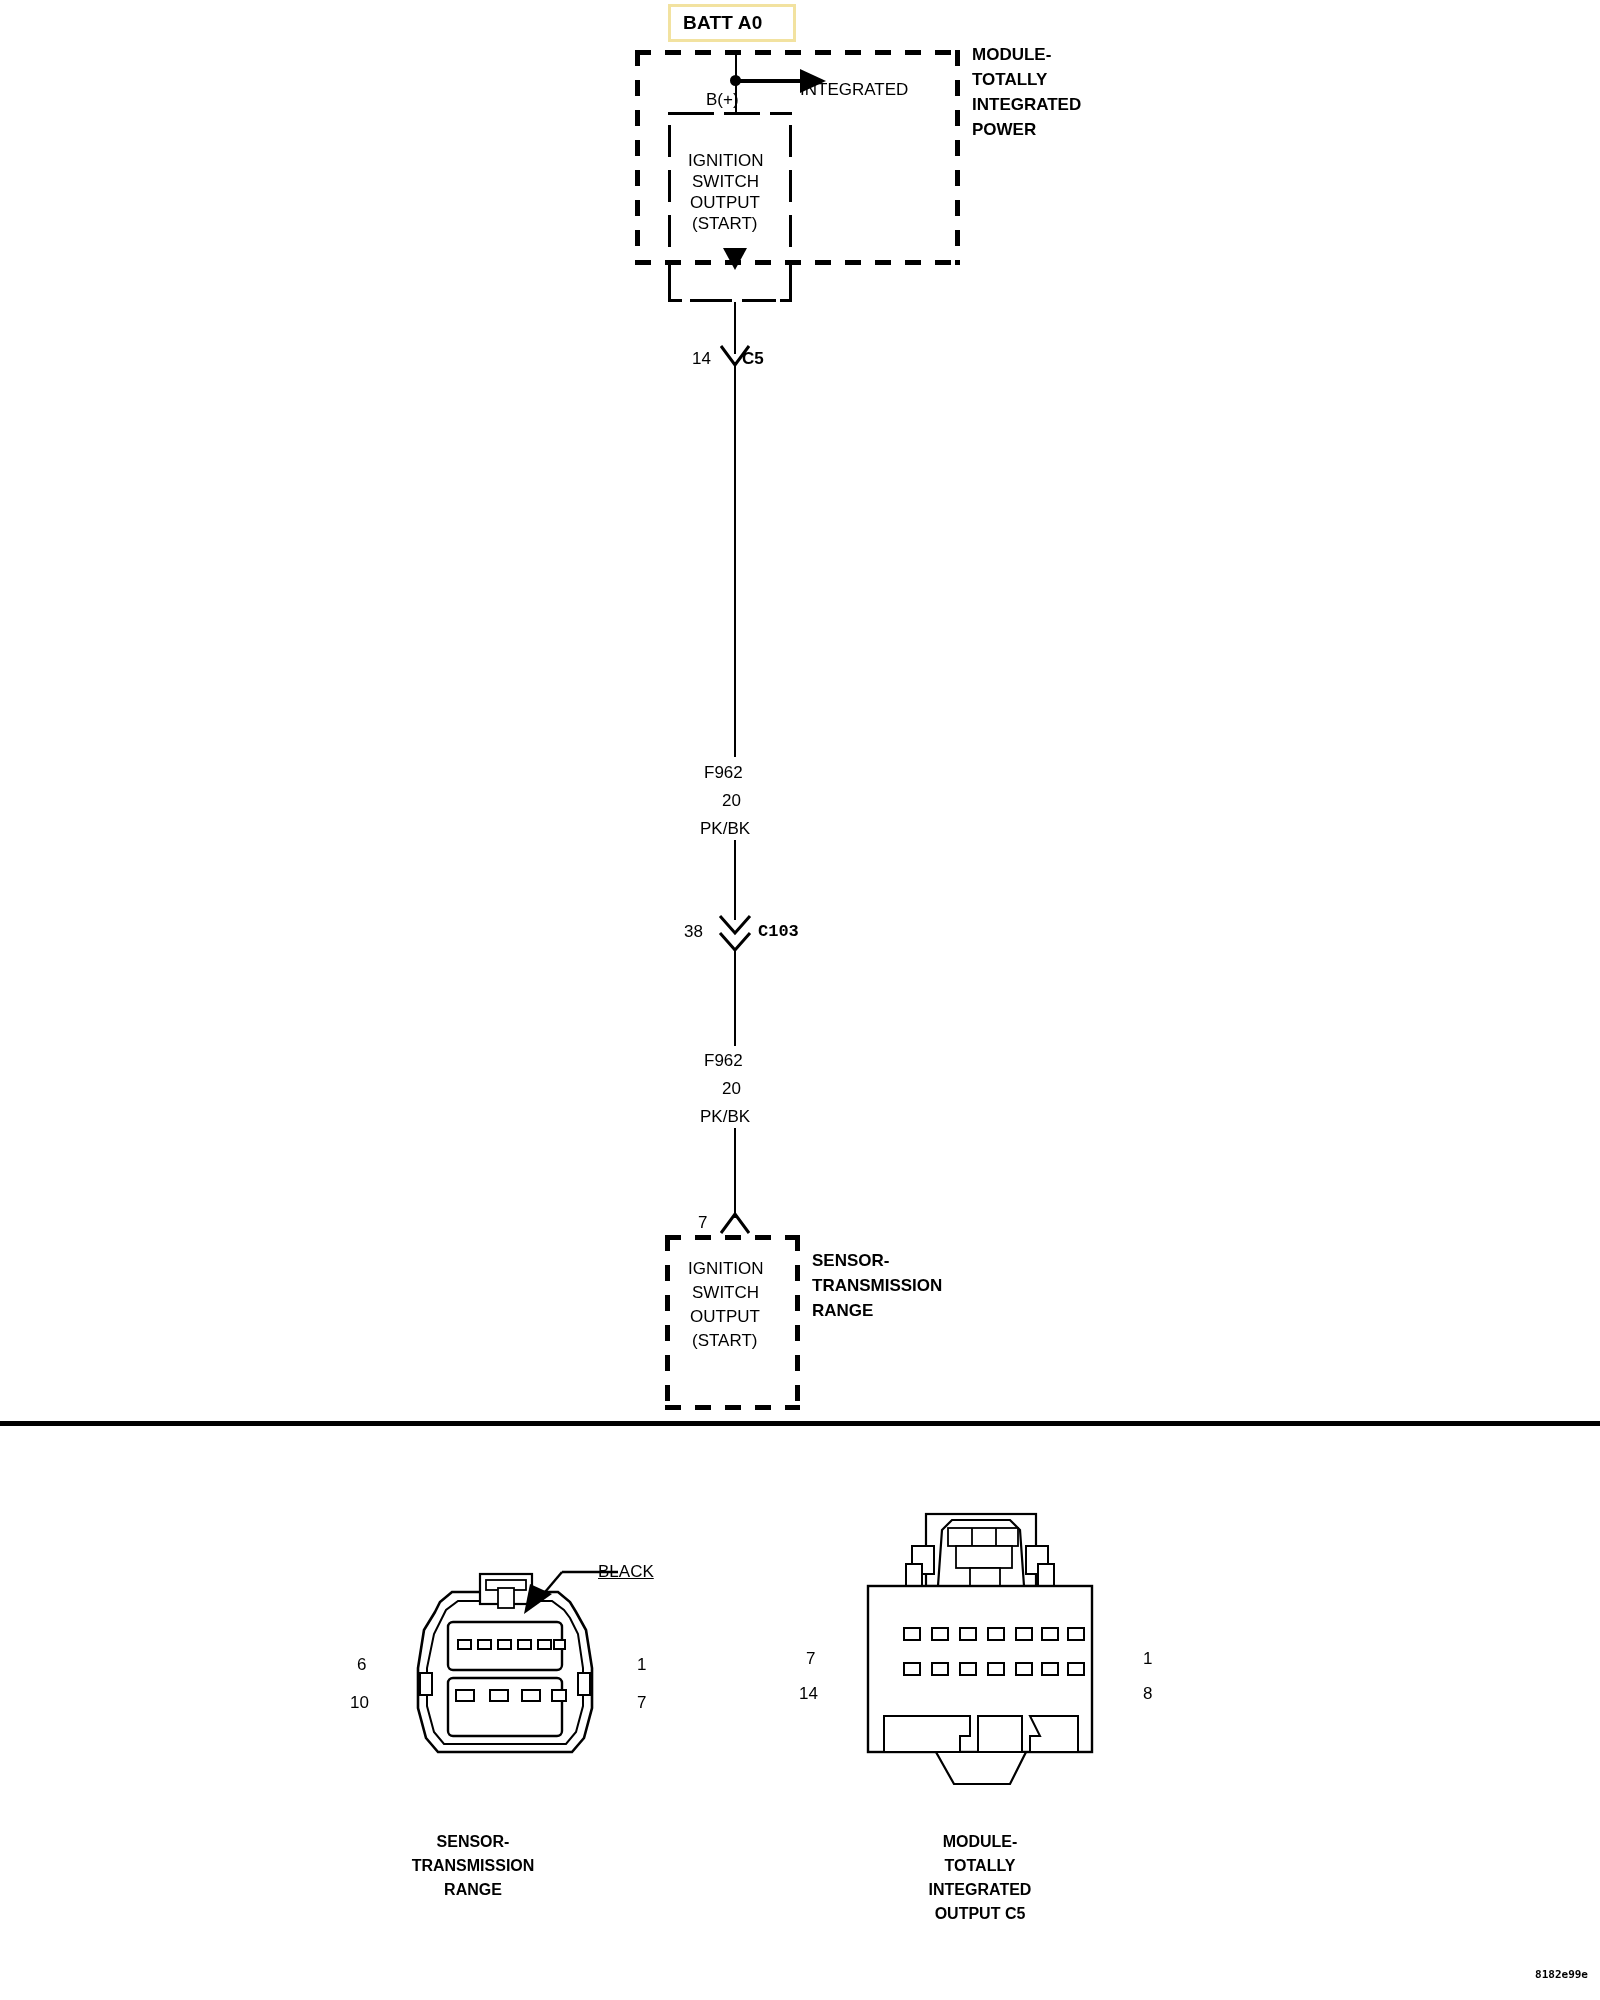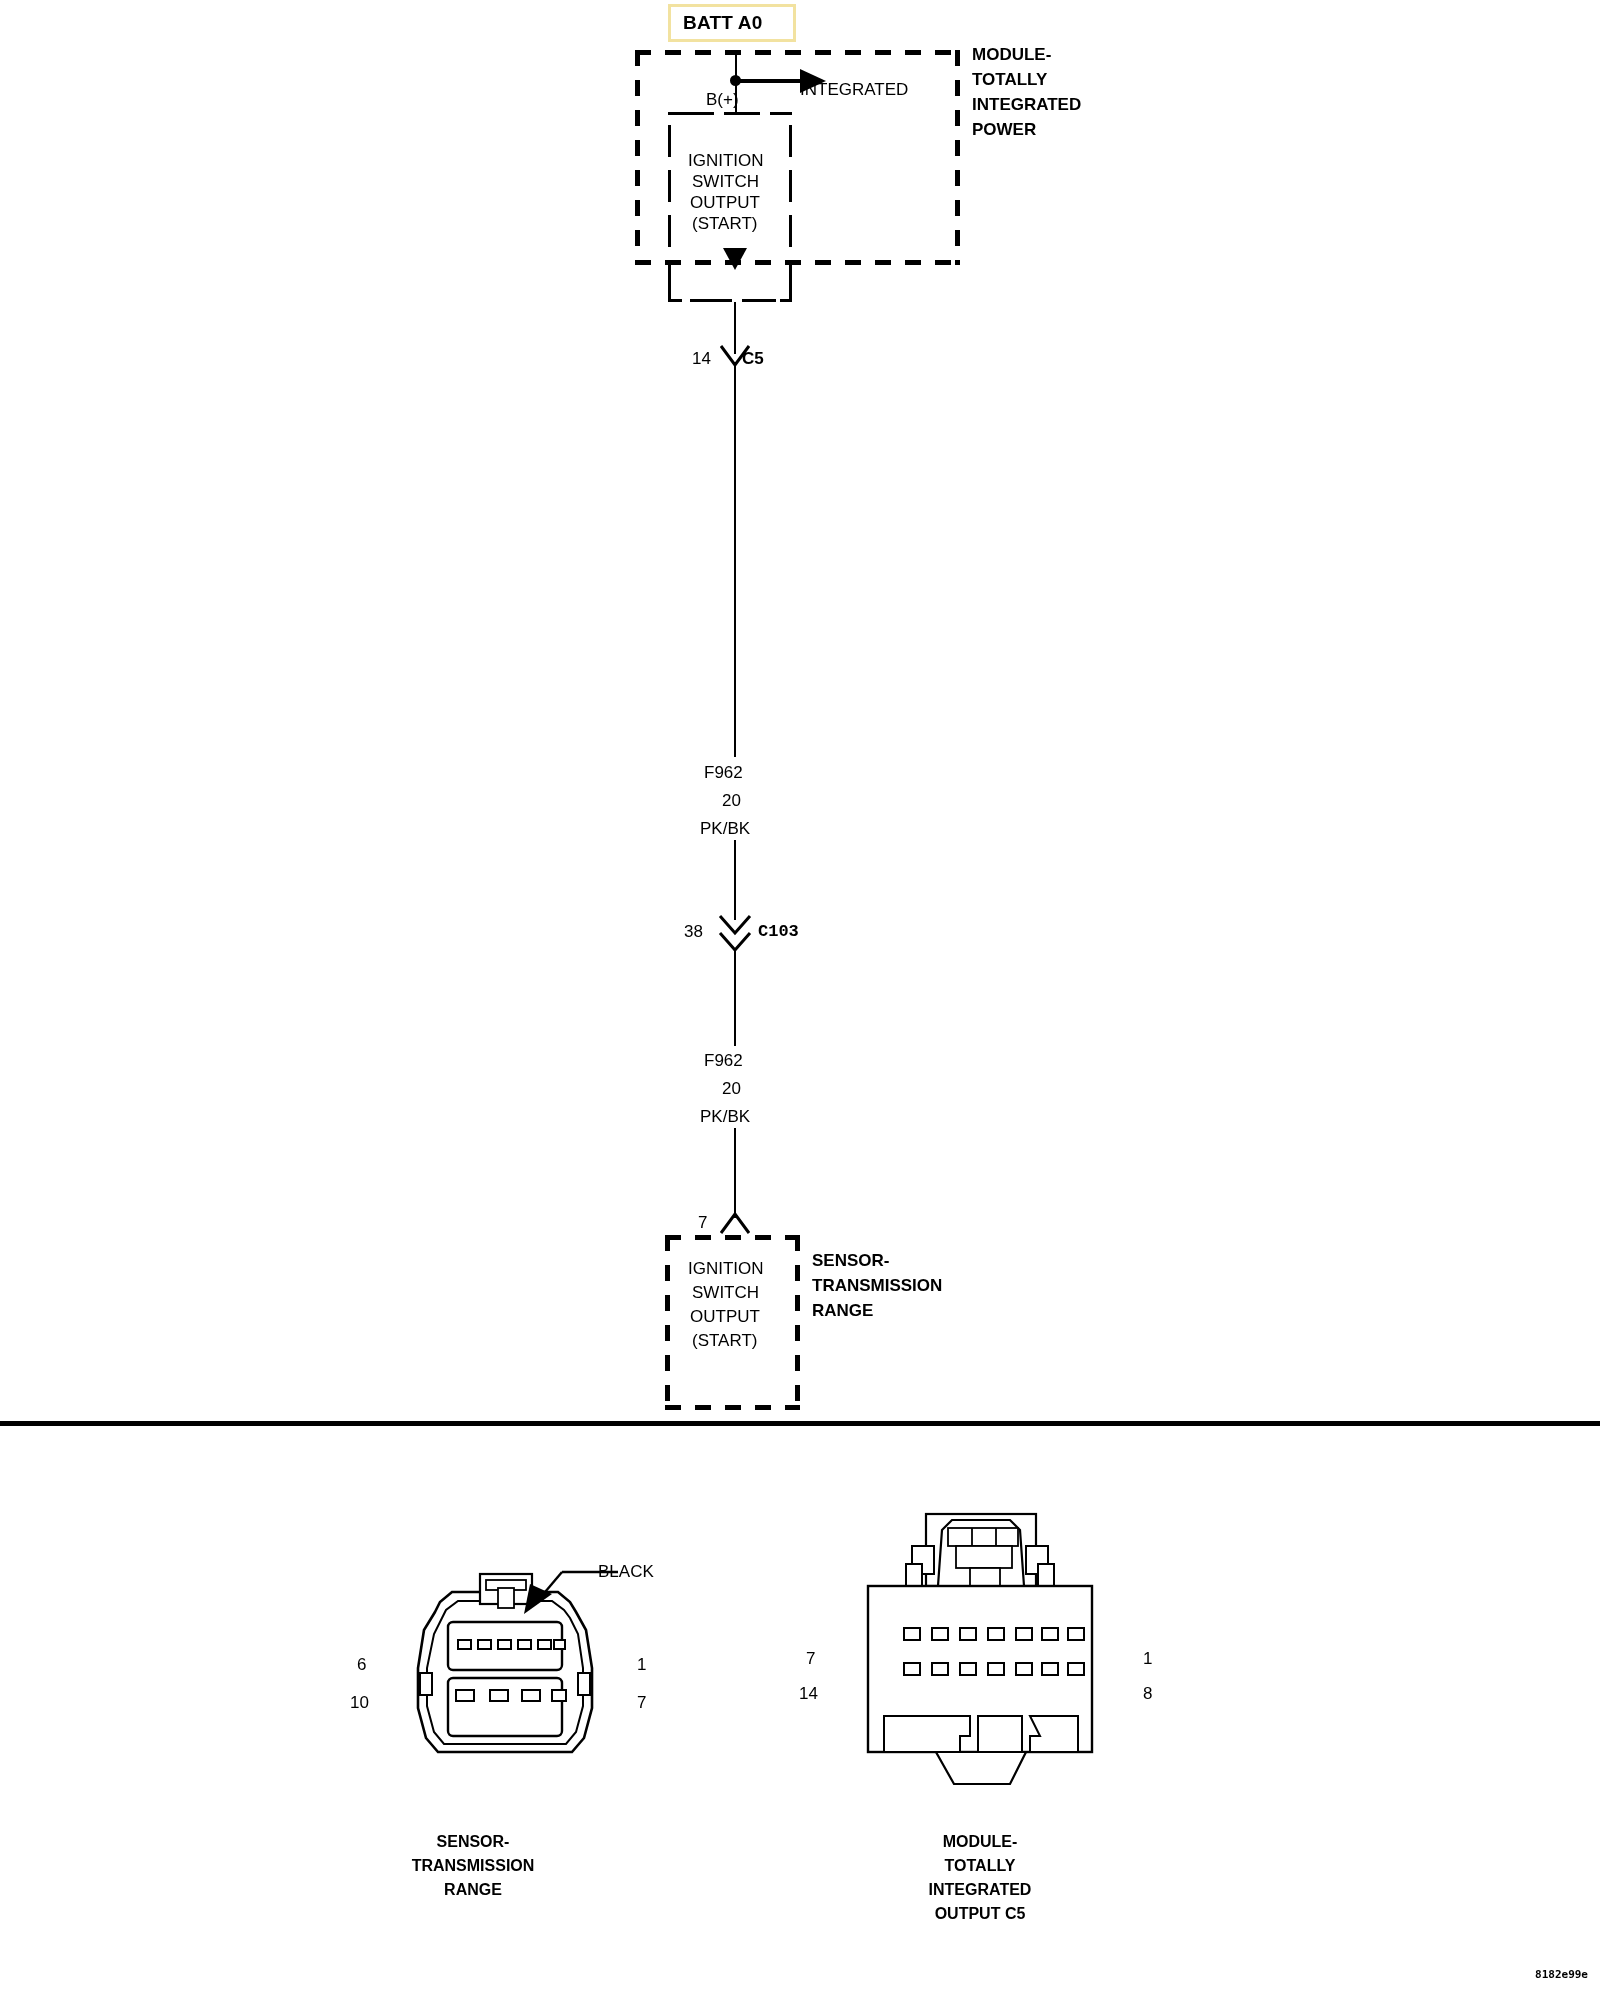--- a/index.html
+++ b/index.html
@@ -238,21 +238,21 @@
     </svg>
   </div>
 
   <div class="abs" style="left:490px; top:1548px;">
     <svg width="130" height="70" viewBox="0 0 130 70">
       <line x1="50" y1="50" x2="72" y2="24" stroke="#000" stroke-width="2.4"></line>
       <line x1="72" y1="24" x2="128" y2="24" stroke="#000" stroke-width="2.4"></line>
       <polygon points="34,66 40,36 62,46" fill="#000"></polygon>
     </svg>
   </div>
-  <div class="abs lbl" style="left:598px; top:1561px;">BLACK</div>
+  <div class="abs lbl" style="left:598px; top:1561px;text-decoration:underline;">BLACK</div>
 
   <div class="abs pin-num" style="left:357px; top:1655px;">6</div>
   <div class="abs pin-num" style="left:350px; top:1693px;">10</div>
   <div class="abs pin-num" style="left:637px; top:1655px;">1</div>
   <div class="abs pin-num" style="left:637px; top:1693px;">7</div>
 
   <div class="abs conn-caption" style="left:318px; top:1830px; width:310px;">
     <div>SENSOR-</div>
     <div>TRANSMISSION</div>
     <div>RANGE</div>

